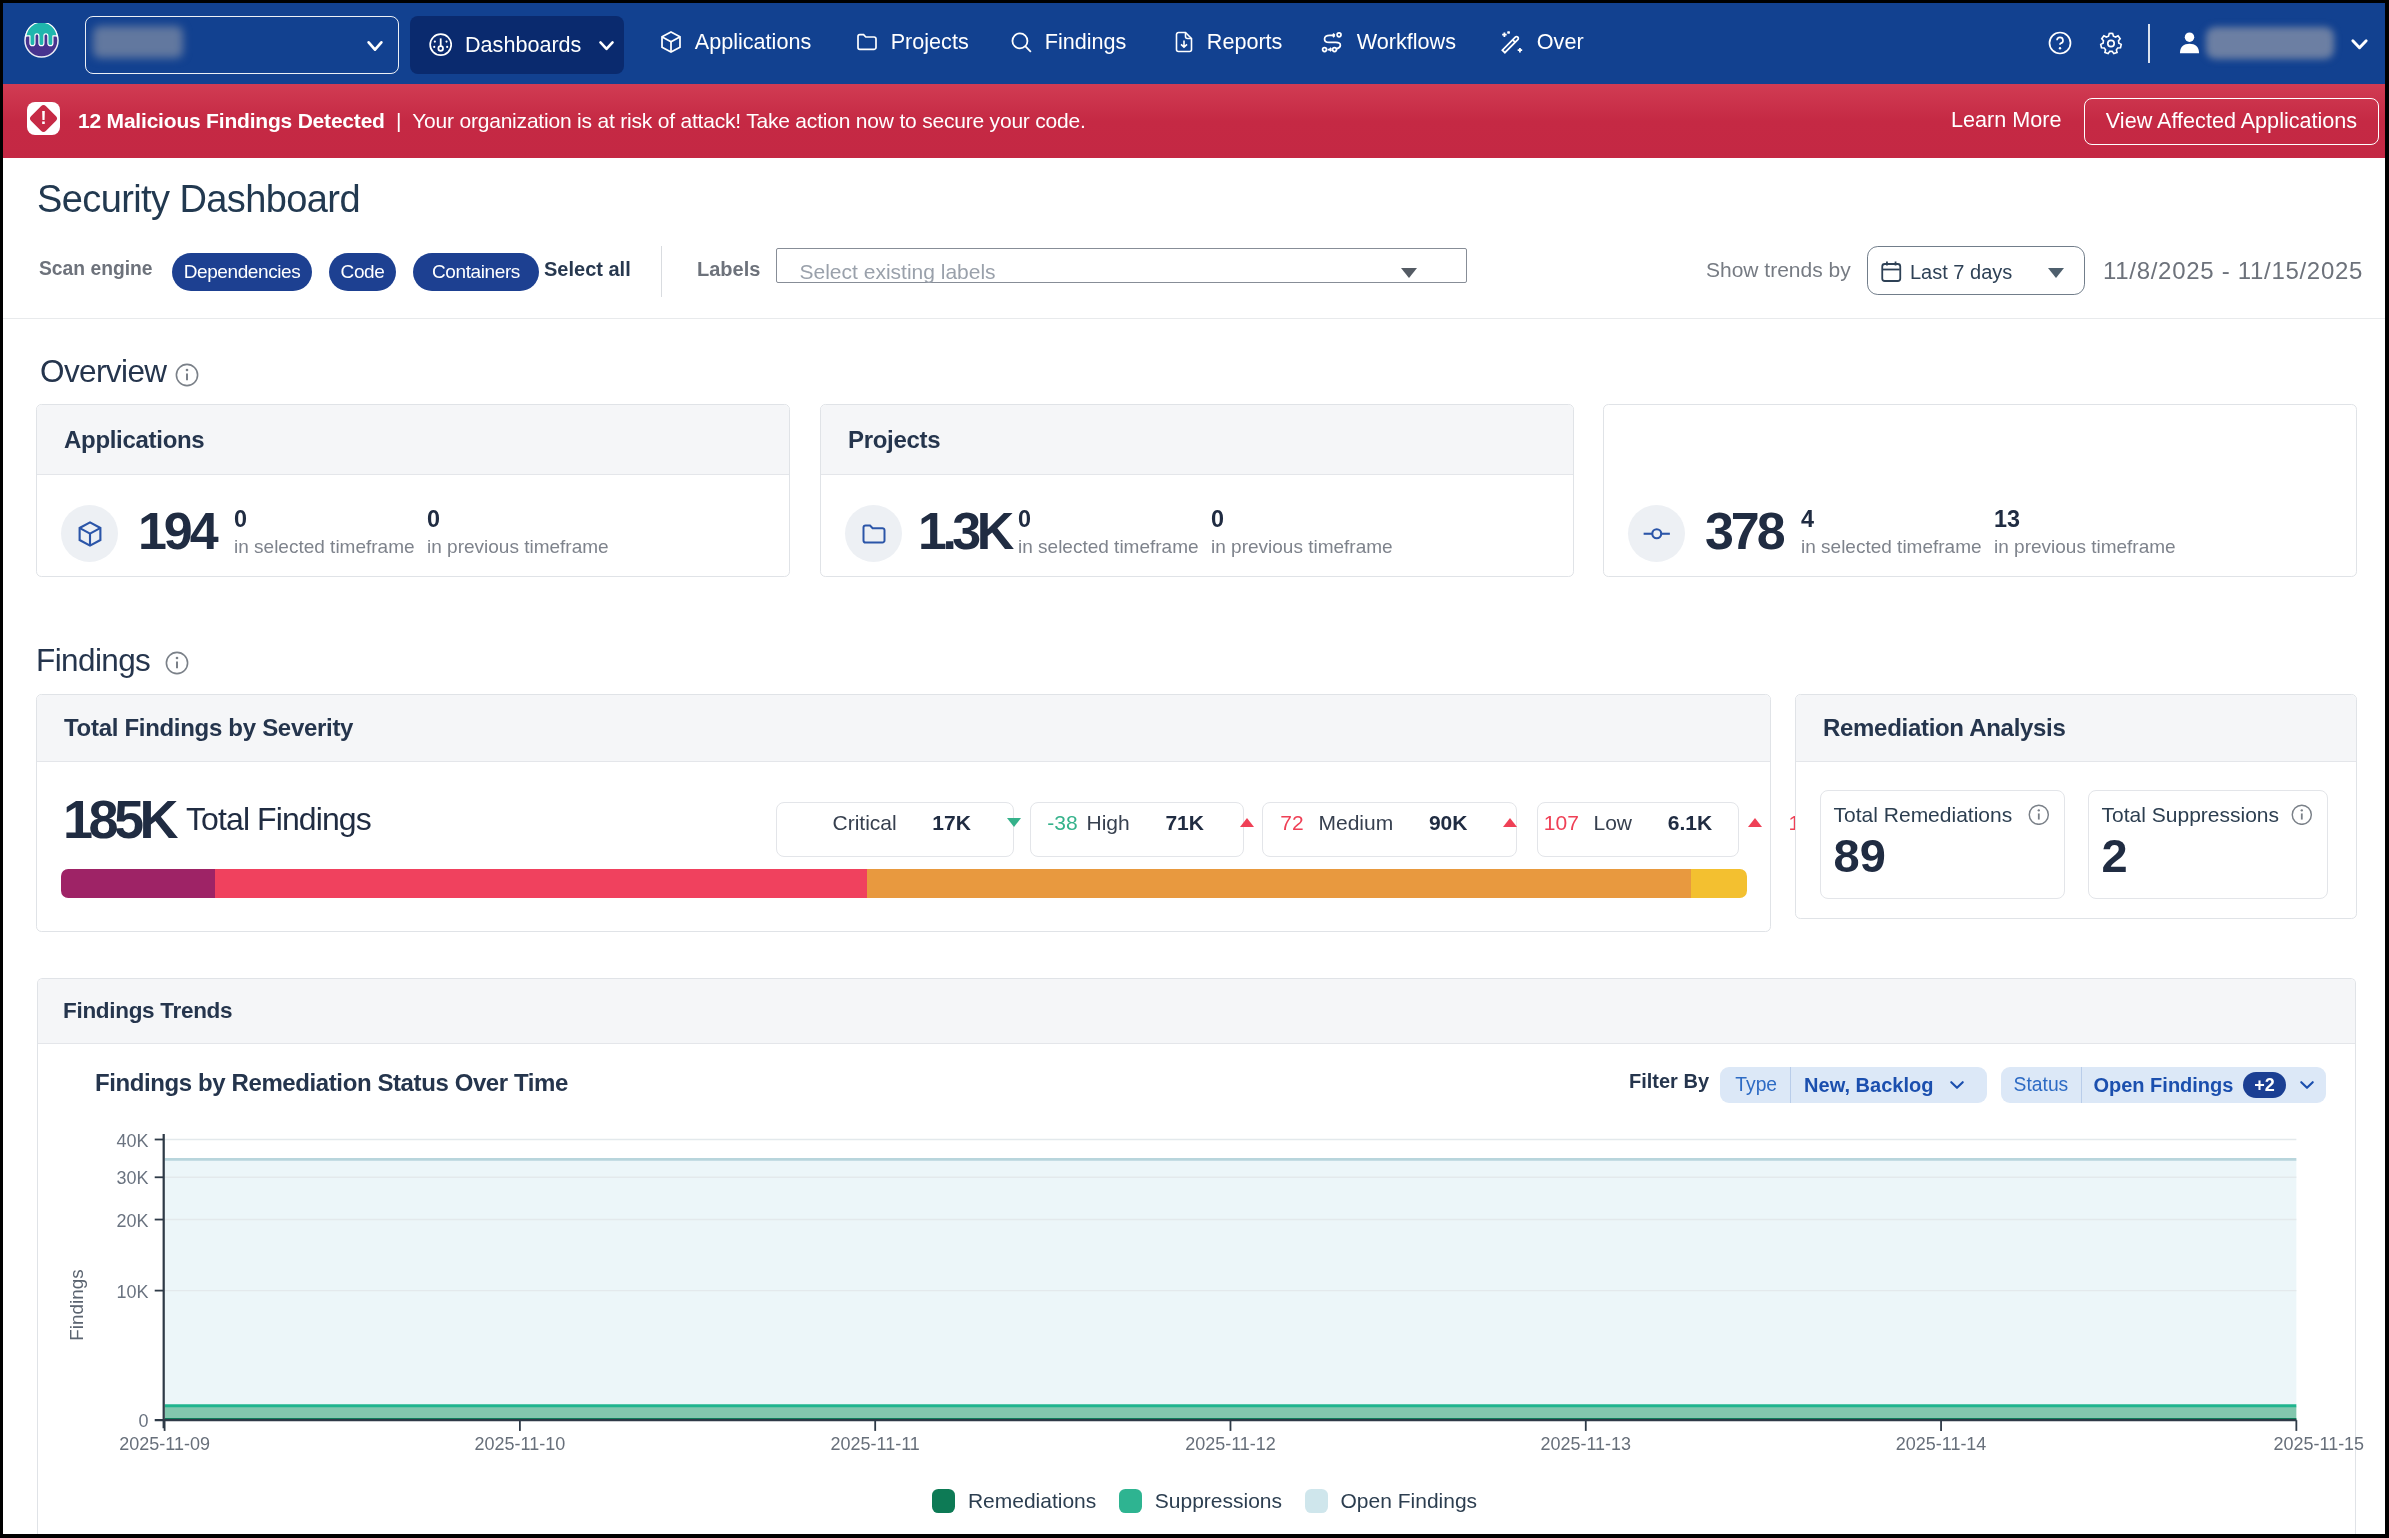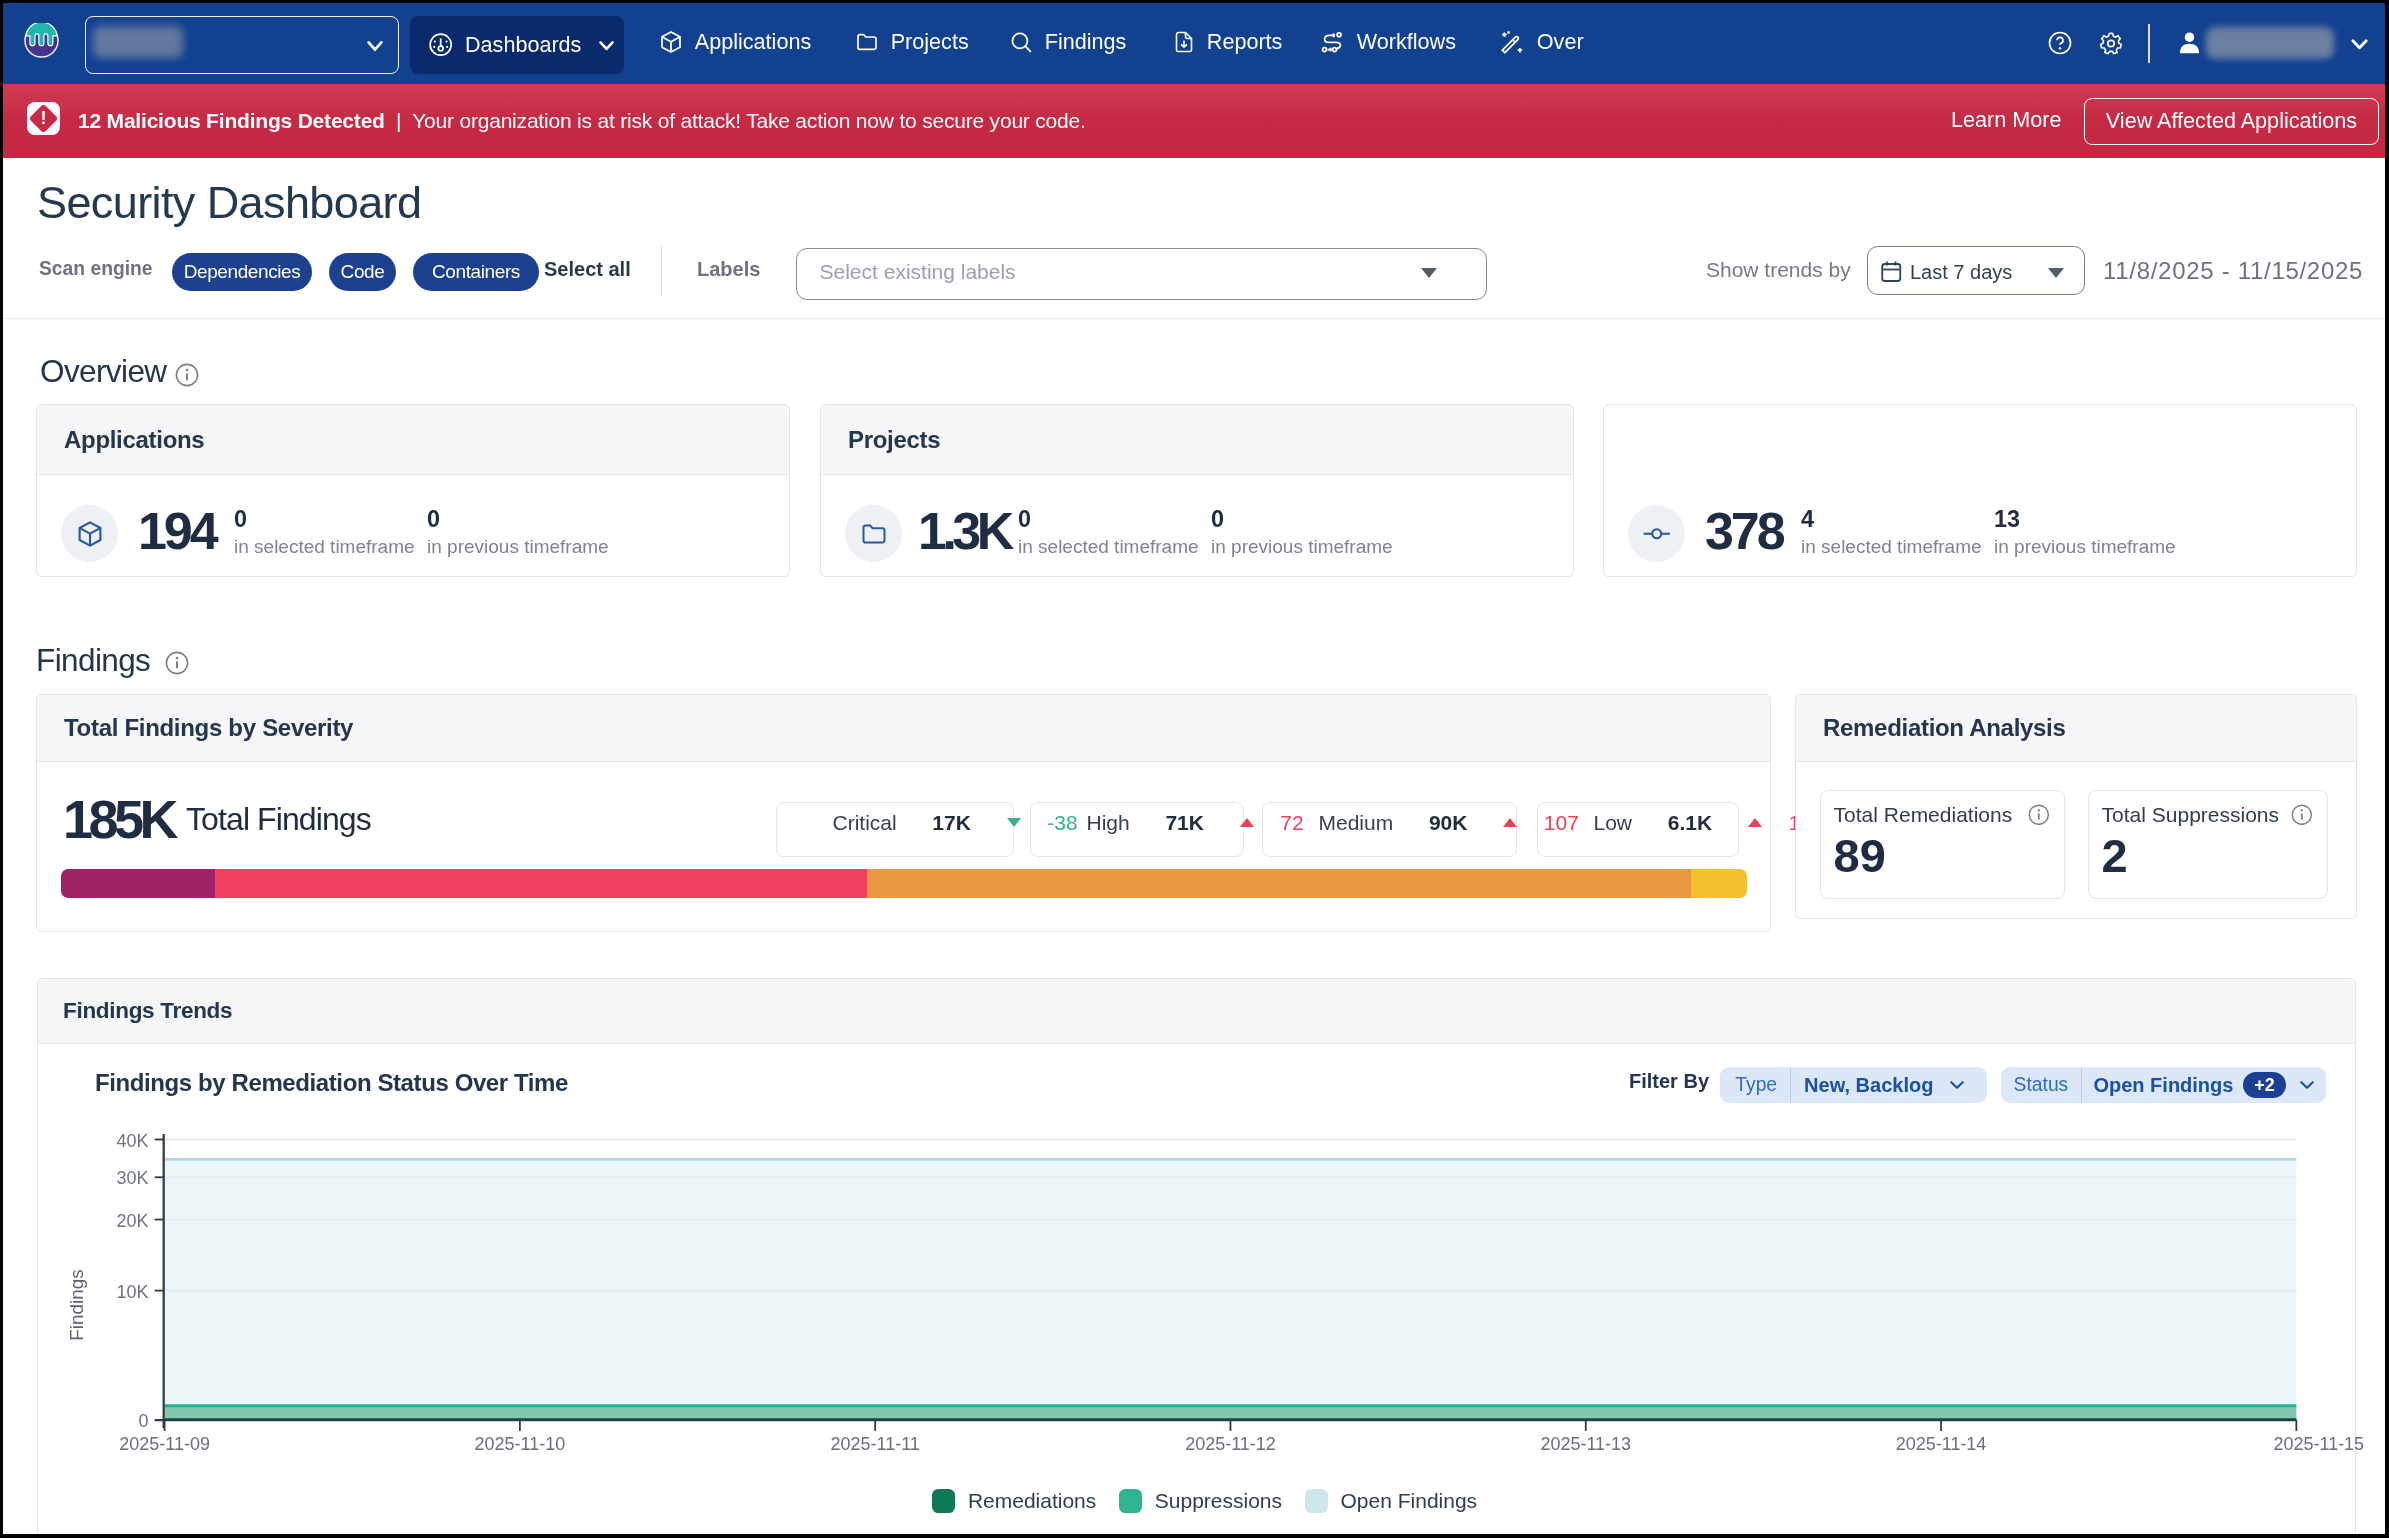--- a/index.html
+++ b/index.html
@@ -15,27 +15,27 @@
   .navtxt { color:#fff; font-size:21.6px; }
   
   #banner { position:absolute; left:0; top:84px; width:2389px; height:74px; background:linear-gradient(180deg,#d13c53 0%,#c52944 50%,#c42844 100%); color:#fff; }
   #bannericon { position:absolute; left:27px; top:18px; width:33px; height:33px; background:#fff; border-radius:8px; }
   #bannericon .dia { position:absolute; left:6.3px; top:6.3px; width:21px; height:21px; background:#c62a45; border-radius:3.6px; transform:rotate(45deg); }
   #bannericon .ex { position:absolute; left:0; top:0; width:33px; height:33px; text-align:center; line-height:33px; color:#fff; font-weight:bold; font-size:18px; }
   #bannertext { position:absolute; left:78px; top:0; height:74px; display:flex; align-items:center; font-size:21px; letter-spacing:-0.2px; }
   #learnmore { position:absolute; left:1951px; top:0; height:72px; display:flex; align-items:center; font-size:21.6px; }
   #viewbtn { position:absolute; left:2084px; top:13.5px; width:295px; height:47px; border:1.8px solid #fff; border-radius:8px; text-align:center; line-height:43px; font-size:21.6px; }
   
-  #h1 { position:absolute; left:37px; top:180px; font-size:45px; letter-spacing:-0.6px; color:#223950; line-height:1; }
+  #h1 { position:absolute; left:37px; top:180px; font-size:38px; letter-spacing:-0.6px; color:#223950; line-height:1; }
   #scaneng { position:absolute; left:39px; top:259px; font-size:19.3px; font-weight:bold; color:#6d727b; line-height:1; }
   .pill { position:absolute; top:253px; height:38px; background:#1d4091; border-radius:19px; color:#fff; font-size:19px; letter-spacing:-0.4px; display:flex; align-items:center; justify-content:center; }
   #selectall { position:absolute; left:544px; top:259px; font-size:20px; font-weight:600; color:#27384f; line-height:1; }
   #vdiv1 { position:absolute; left:661px; top:246px; width:0.9px; height:51px; background:#d9dce0; }
   #labels { position:absolute; left:697px; top:259px; font-size:20px; font-weight:bold; color:#6d727b; line-height:1; }
-  #labelinput { position:absolute; left:796px; top:248px; width:691px; height:52px; border:0.9px solid #878d97; border-radius:11px; }
+  #labelinput { position:absolute; left:776px; top:248px; width:691px; height:35px; border:0.9px solid #878d97; border-radius:2px; }
   #labelinput .ph { position:absolute; left:22.5px; top:11.7px; font-size:21px; color:#9aa1ab; line-height:1; }
   #labelinput .car { position:absolute; right:49px; top:19px; width:0; height:0; border-left:8px solid transparent; border-right:8px solid transparent; border-top:10px solid #545b64; }
   #showtrends { position:absolute; left:1706px; top:259px; font-size:21px; color:#767b83; line-height:1; }
   #datebox { position:absolute; left:1867px; top:246px; width:218px; height:49px; border:1.3px solid #717d8a; border-radius:10.8px; }
   #datebox .txt { position:absolute; left:42px; top:12.6px; font-size:20px; color:#2e4156; line-height:1.2; }
   #datebox .car { position:absolute; right:20px; top:21px; width:0; height:0; border-left:8.5px solid transparent; border-right:8.5px solid transparent; border-top:10px solid #4e5f6d; }
   #daterange { position:absolute; left:2103px; top:259px; font-size:24px; letter-spacing:0.7px; color:#6d727b; line-height:1; }
   #hdiv { position:absolute; left:0px; top:318px; width:2389px; height:0.9px; background:#e8eaec; }
   
   .sectitle { position:absolute; font-size:31.5px; letter-spacing:-0.6px; color:#25354d; line-height:1; }

